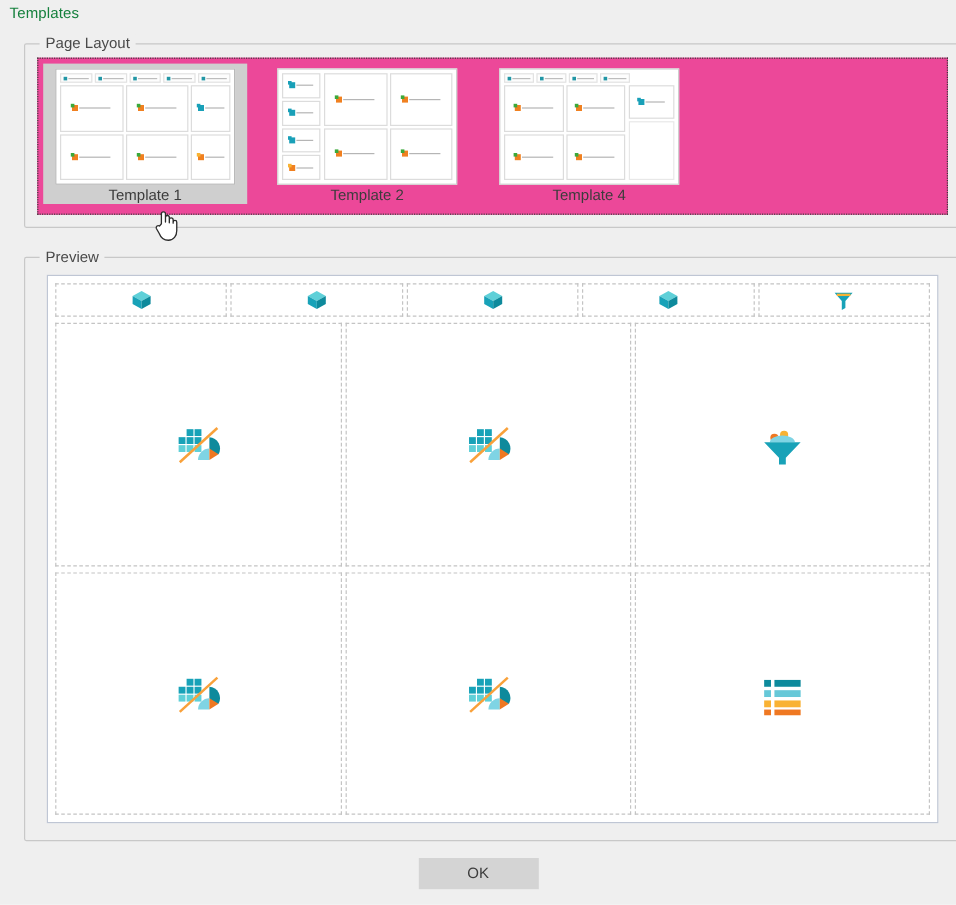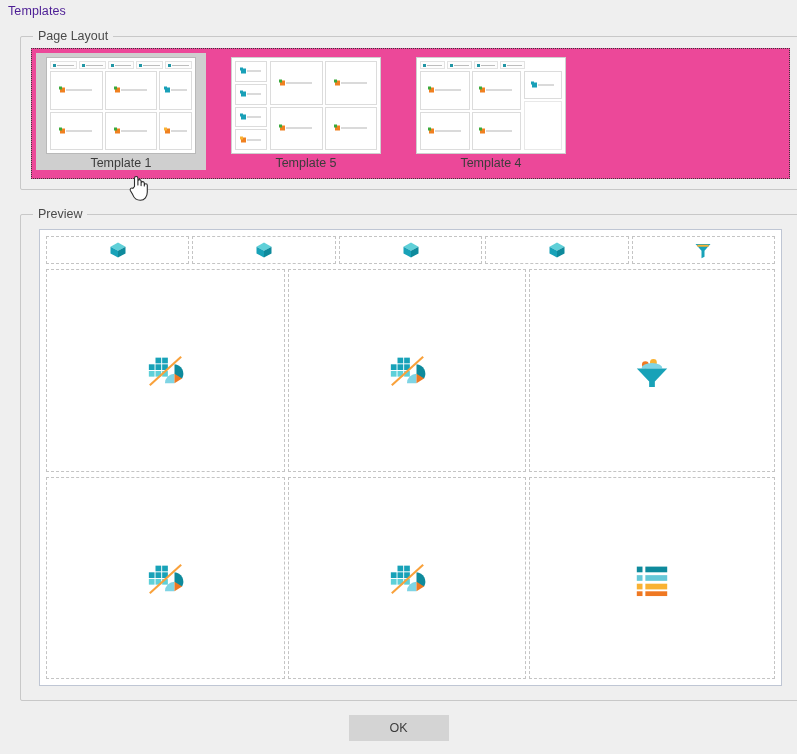--- a/index.html
+++ b/index.html
@@ -16,21 +16,21 @@
     overflow: hidden;
     position: relative;
   }
 
   
   .dialog-title {
     position: absolute;
     left: 8px;
     top: 4px;
     font-size: 12.5px;
-    color: #4c1d95;
+    color: #15803d;
     letter-spacing: 0.1px;
   }
 
   
   .groupbox {
     position: absolute;
     border: 1px solid #c8c8c8;
     border-radius: 2px;
     background: transparent;
   }
@@ -357,21 +357,21 @@
             </div>
             <div class="t-cell">
               <div class="mini-mark">
                   <i></i>
                   <u></u>
                 </div>
             </div>
           </div>
         </div>
       </div>
-      <div class="template-label">Template 5</div>
+      <div class="template-label">Template 2</div>
     </div>
 
     <div class="template-item">
       <div class="template-thumb">
         <div class="t3-tabrow">
           <div class="t-tab"></div>
           <div class="t-tab"></div>
           <div class="t-tab"></div>
           <div class="t-tab"></div>
         </div>

